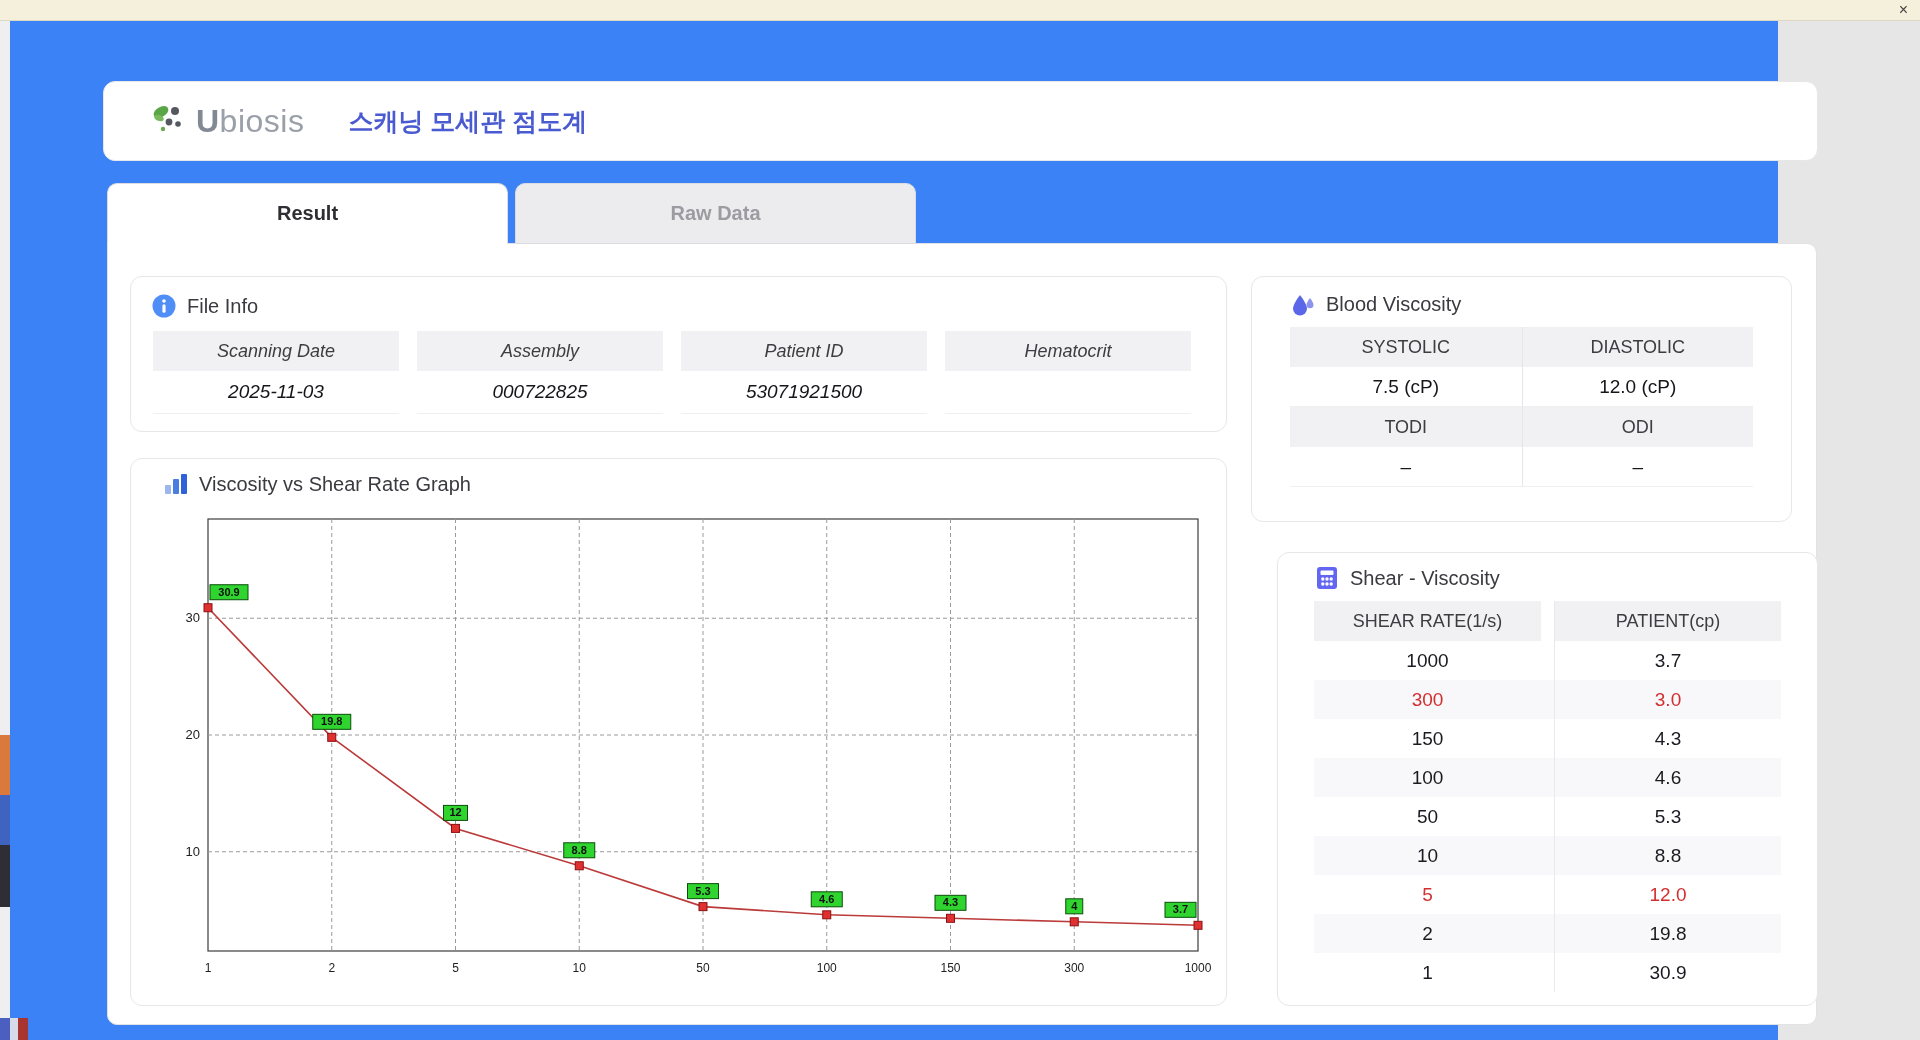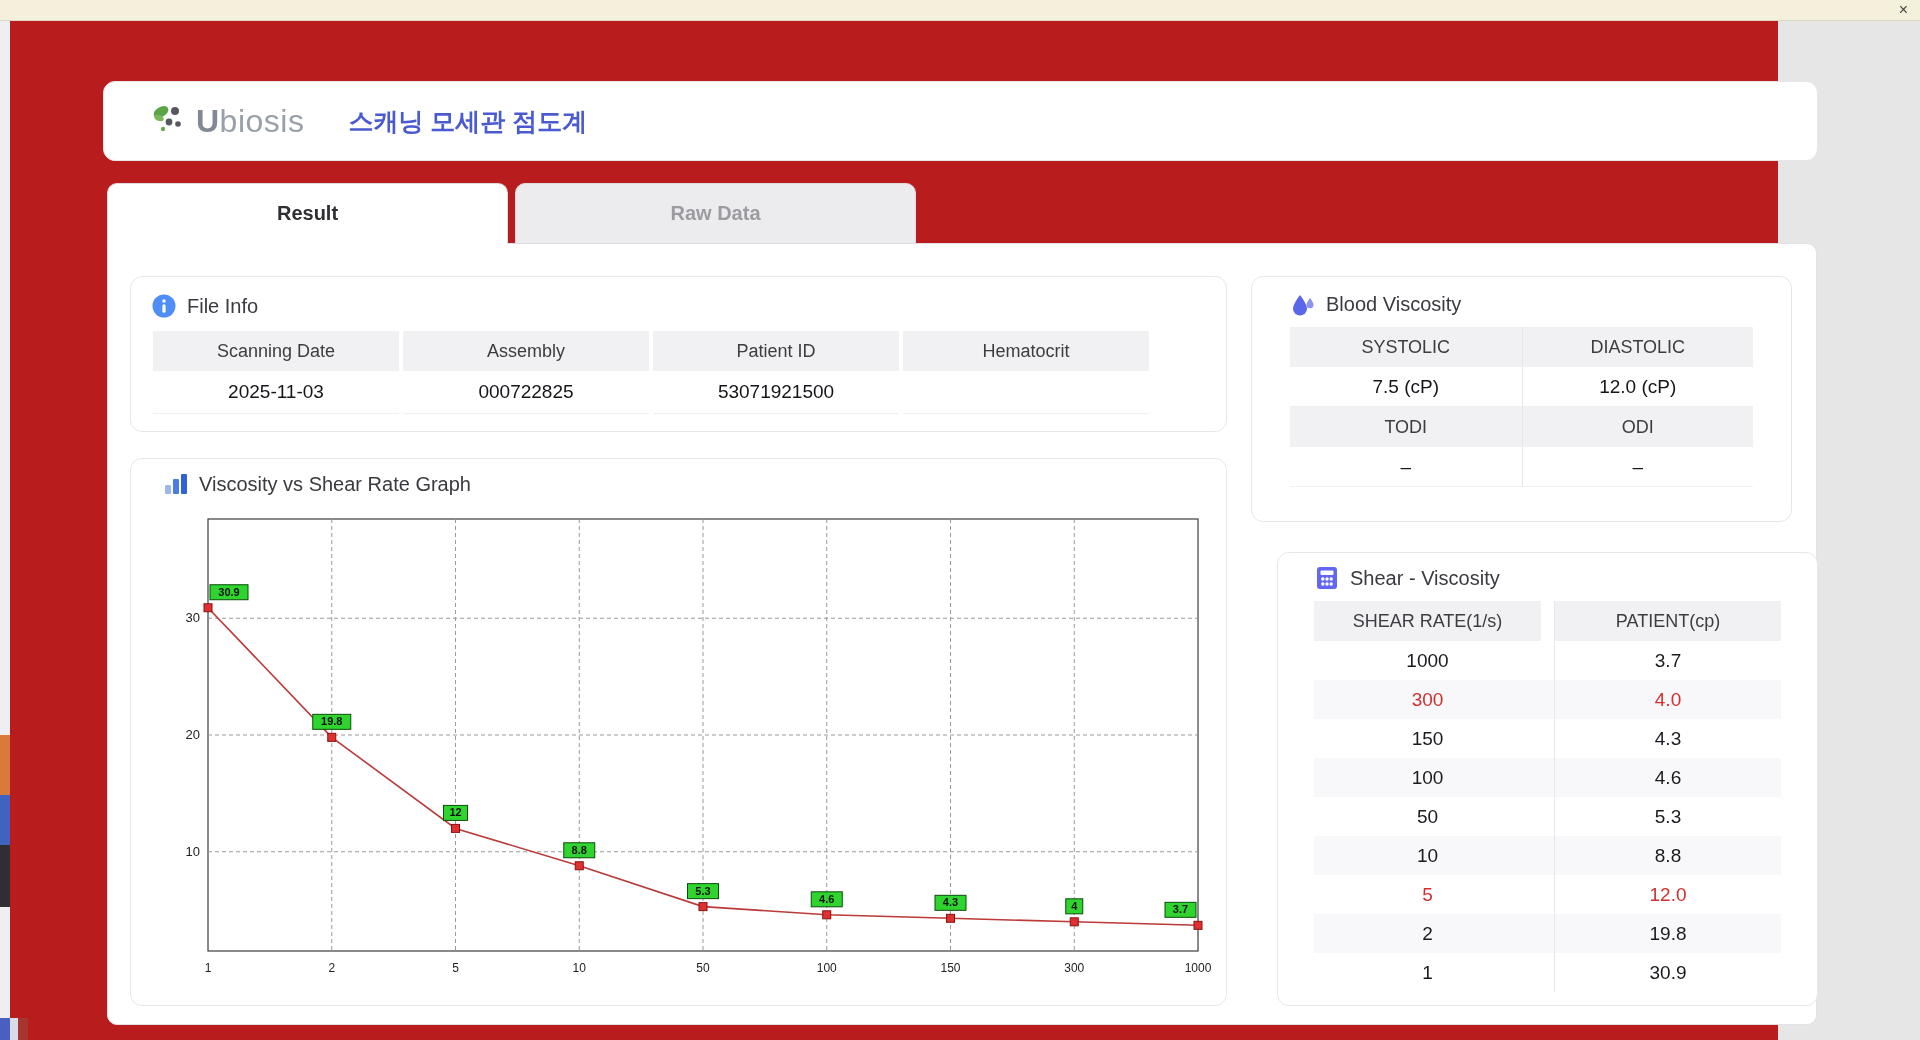--- a/index.html
+++ b/index.html
@@ -10,21 +10,21 @@
     border-bottom:1px solid #ddd8c2;z-index:5;}
   .close-btn{position:absolute;right:12px;top:1px;font-size:16px;color:#444;cursor:pointer;line-height:18px;}
   .desktop-strip-left{position:absolute;left:0;top:21px;width:10px;height:1019px;background:#efeff1;z-index:1;}
   .edge-block{position:absolute;left:0;width:10px;}
   .eb1{top:714px;height:60px;background:#d97a3c;}
   .eb2{top:774px;height:50px;background:#3f63c0;}
   .eb3{top:824px;height:62px;background:#2e2e34;}
   .desktop-corner{position:absolute;left:0;bottom:0;width:28px;height:22px;z-index:6;
     background:linear-gradient(90deg,#4a5fc0 0 35%,#d8dce8 35% 65%,#a8352f 65% 100%);}
 
-  .main-window{position:absolute;left:10px;top:21px;width:1768px;height:1019px;background:#b91c1c;z-index:2;}
+  .main-window{position:absolute;left:10px;top:21px;width:1768px;height:1019px;background:#3b82f6;z-index:2;}
 
   
   .header-card{position:absolute;left:93px;top:60px;width:1713px;height:78px;border:1px solid #e7e7ea;
     border-radius:12px;display:flex;align-items:center;background:#fff;}
   .logo{display:flex;align-items:center;margin-left:46px;}
   .logo-text{font-size:32px;color:#9aa0aa;letter-spacing:.5px;margin-left:4px;}
   .logo-text b{color:#828894;font-weight:700;}
   .app-title{margin-left:44px;font-size:25px;font-weight:700;color:#4a5ad0;}
 
   
@@ -40,21 +40,21 @@
   .card{position:absolute;border:1px solid #e7e7ea;border-radius:12px;background:#fff;box-sizing:border-box;}
   .file-info-card{left:22px;top:32px;width:1097px;height:156px;padding:16px 20px;}
   .graph-card{left:22px;top:214px;width:1097px;height:548px;padding:12px 32px;}
   .blood-card{left:1143px;top:32px;width:541px;height:246px;padding:14px 38px;}
   .shear-card{left:1169px;top:308px;width:541px;height:454px;padding:12px 36px;}
 
   .card-title-row{display:flex;align-items:center;gap:10px;margin-bottom:10px;}
   .card-title{font-size:20px;font-weight:400;color:#3a3a40;}
 
   
-  .fields-row{display:flex;gap:4px;margin-top:12px;margin-left:2px;}
+  .fields-row{display:flex;gap:18px;margin-top:12px;margin-left:2px;font-style:italic;}
   .field{width:246px;}
   .field-label{height:40px;background:#f1f1f3;display:flex;align-items:center;justify-content:center;
     font-size:18px;color:#3c3c42;}
   .field-value{height:42px;display:flex;align-items:center;justify-content:center;font-size:19px;
     color:#15151a;border-bottom:1px solid #f0f0f2;}
 
   
   .bv-table{margin-top:8px;}
   .bv-row{display:flex;}
   .bv-cell{width:50%;height:40px;display:flex;align-items:center;justify-content:center;font-size:18px;box-sizing:border-box;}
@@ -251,21 +251,21 @@
           <div class="sv-cell">SHEAR RATE(1/s)</div>
           <div class="sv-cell">PATIENT(cp)</div>
         </div>
         <div class="sv-body">
           <div class="sv-row">
             <div class="sv-cell">1000</div>
             <div class="sv-cell">3.7</div>
           </div>
           <div class="sv-row highlight">
             <div class="sv-cell">300</div>
-            <div class="sv-cell">4.0</div>
+            <div class="sv-cell">3.0</div>
           </div>
           <div class="sv-row">
             <div class="sv-cell">150</div>
             <div class="sv-cell">4.3</div>
           </div>
           <div class="sv-row">
             <div class="sv-cell">100</div>
             <div class="sv-cell">4.6</div>
           </div>
           <div class="sv-row">

